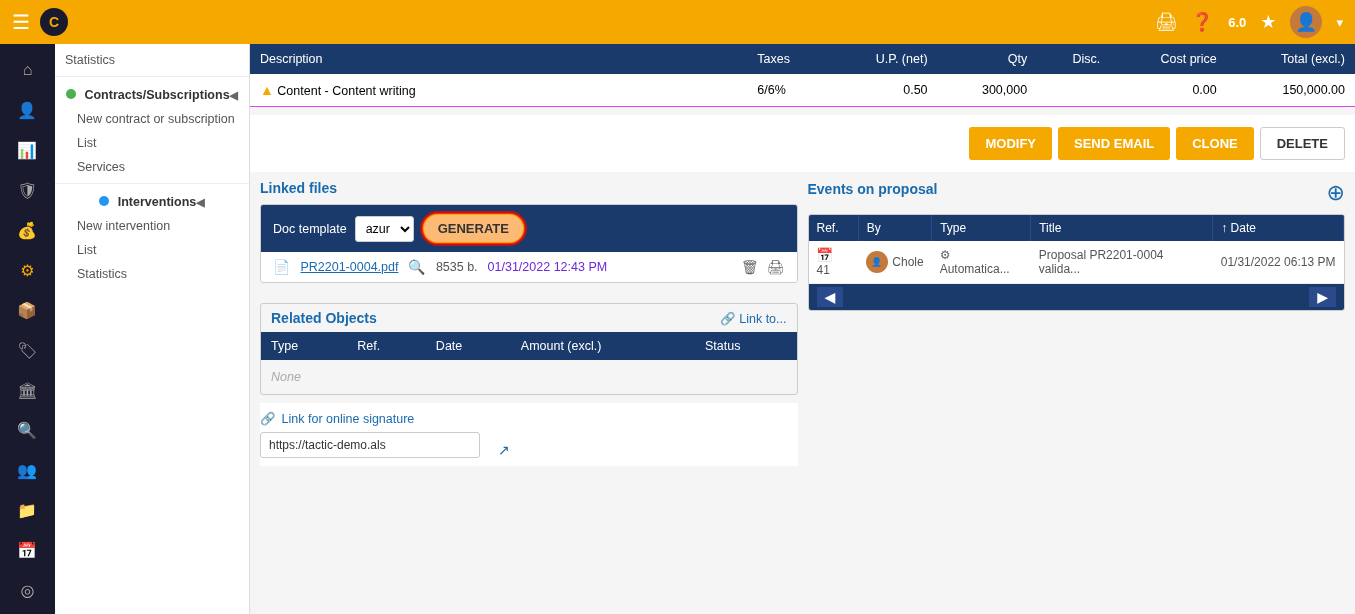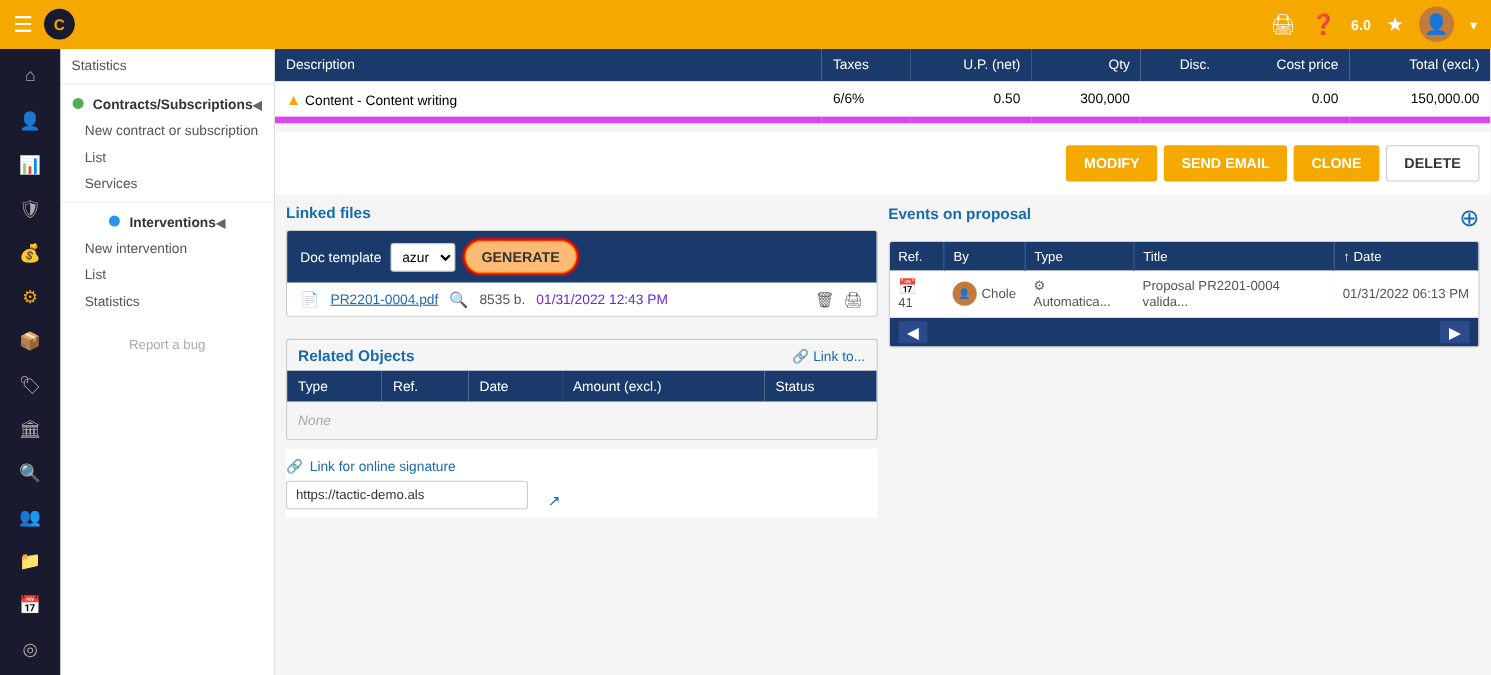--- a/index.html
+++ b/index.html
@@ -109,21 +109,21 @@
       padding: 8px 10px;
       text-align: left;
       font-weight: normal;
       font-size: 12.5px;
       white-space: nowrap;
     }
     .data-table thead th.right { text-align: right; }
     .data-table tbody tr { background: white; }
     .data-table tbody td {
       padding: 8px 10px;
-      border-bottom: 6px solid #d946ef;
+      border-bottom: 1px solid #d946ef;
       font-size: 12.5px;
     }
     .data-table tbody td.right { text-align: right; }
     .row-icon { color: #f5a800; font-size: 14px; }
 
     
     .action-buttons {
       display: flex;
       gap: 6px;
       padding: 12px 10px;
@@ -379,21 +379,20 @@
       <span>
         <span class="sidebar-bullet" style="background:#2196f3;"></span>
         <span>Interventions</span>
       </span>
       <span class="collapse-icon">◀</span>
     </div>
     <a class="sidebar-link">New intervention</a>
     <a class="sidebar-link">List</a>
     <a class="sidebar-link">Statistics</a>
 
-    <div class="report-bug">Report a bug</div>
   </div>
 
   <div class="main">
 
     <div class="table-section">
       <table class="data-table">
         <thead>
           <tr>
             <th style="width:45%;">Description</th>
             <th>Taxes</th>

